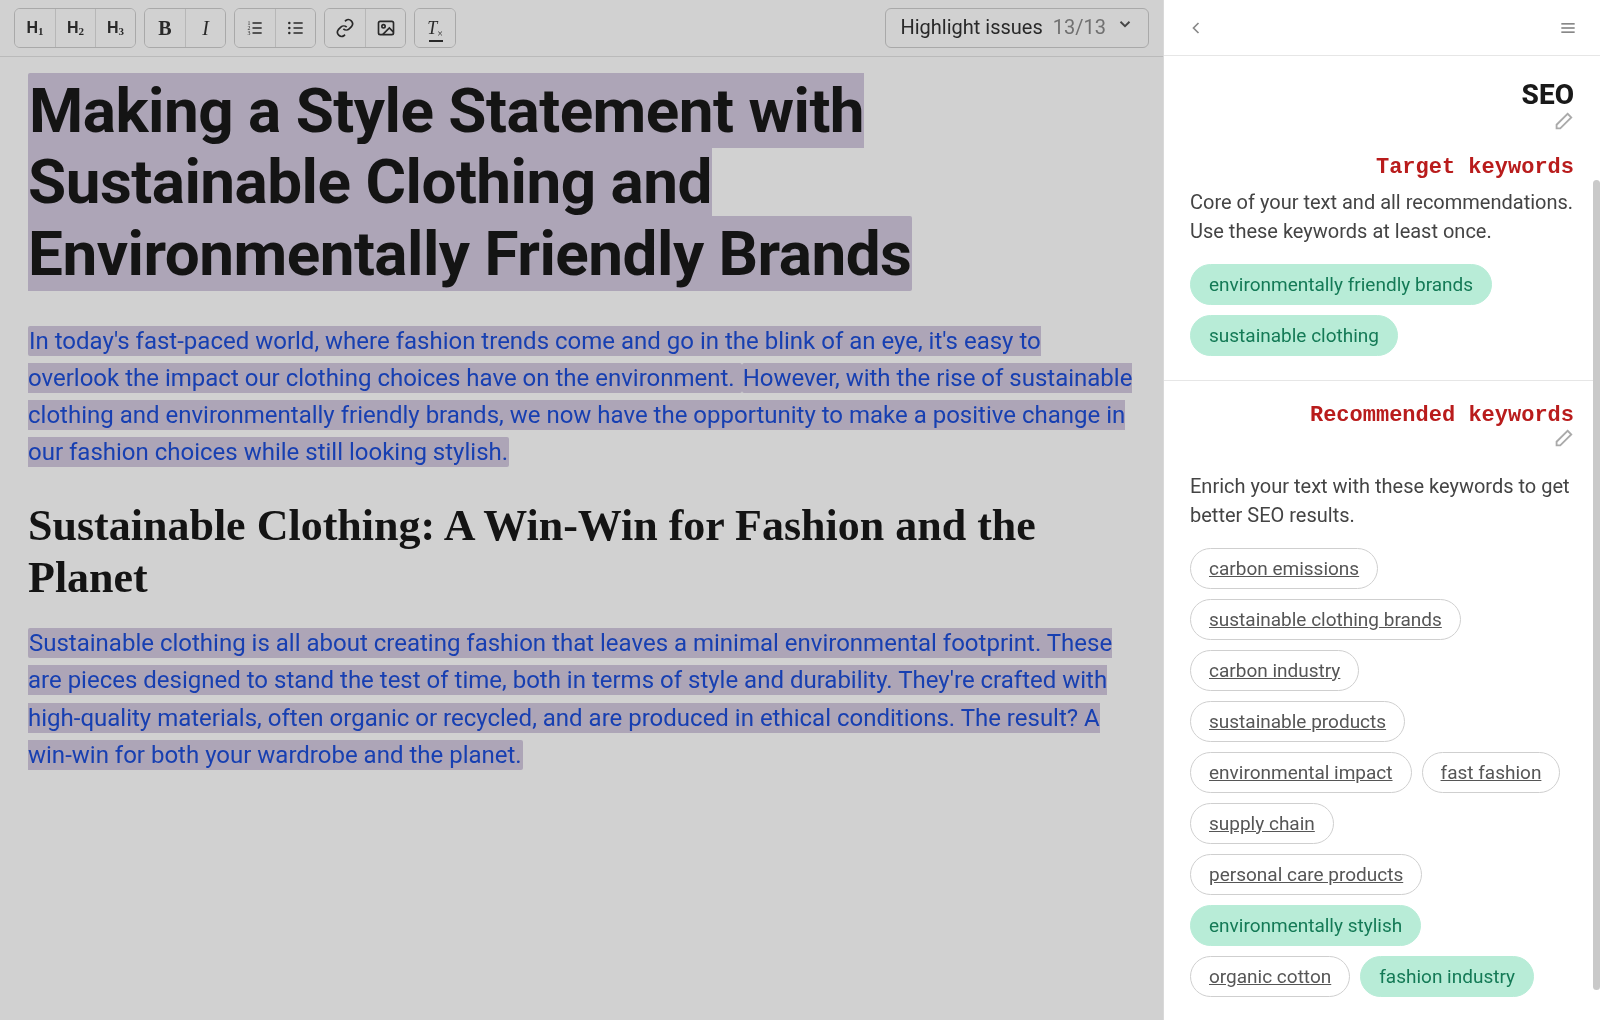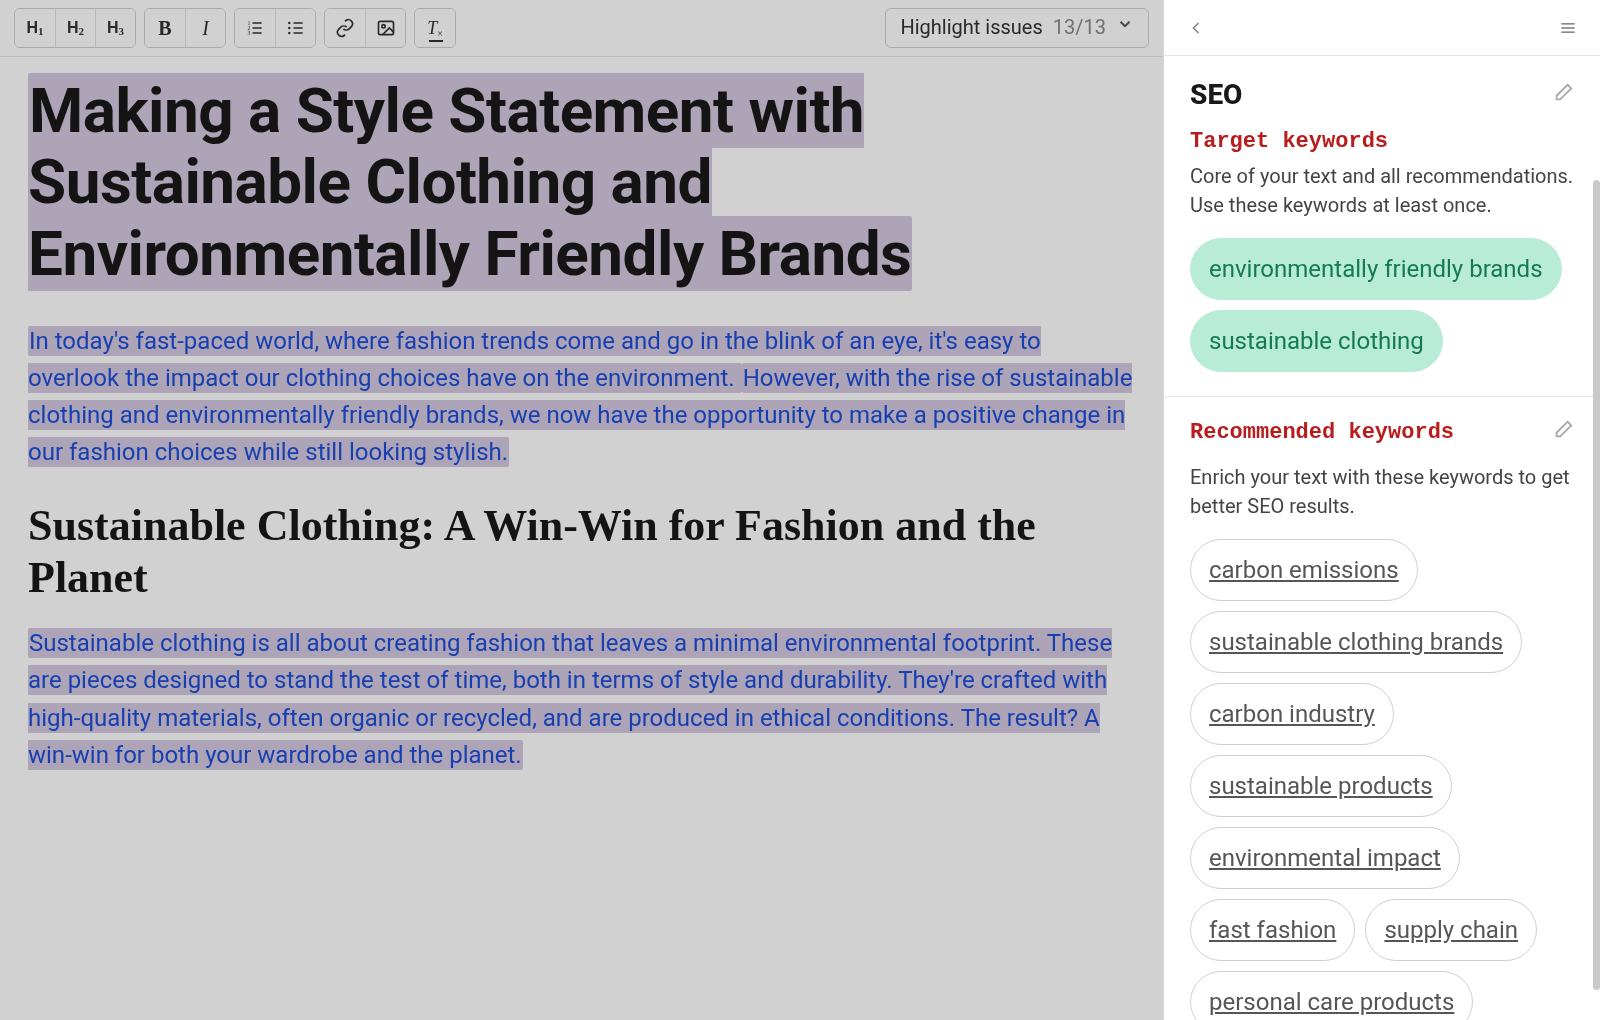--- a/index.html
+++ b/index.html
@@ -134,38 +134,39 @@
 .sb-back svg, .sb-menu svg { width: 20px; height: 20px; stroke: #888; fill: none; stroke-width: 2; }
 
 .sb-body { flex:1; overflow-y:auto; }
 
 .sb-section {
   padding: 22px 26px 24px 26px;
   border-bottom: 1px solid #e6e6e6;
 }
 .sb-section-hdr {
   display: flex;
-  align-items: center;
+  align-items: flex-end;
   justify-content: space-between;
   margin-bottom: 18px;
+  flex-direction: column;
 }
 .sb-section-hdr.big h2 { font-size: 28px; font-weight: 800; color:#191919; }
 .sb-section-hdr h3 { font-size: 22px; font-weight: 800; color:#b91c1c;font-family:Liberation Mono, monospace; }
 .edit-icon { color:#aaa; cursor:pointer; }
 .edit-icon svg { width:22px; height:22px; stroke:#aaa; fill:none; stroke-width:2; }
 
 .sb-desc { font-size: 20px; line-height:1.45; color:#444; margin-bottom: 18px; }
 
 .tag-wrap { display:flex; flex-wrap:wrap; gap:10px; }
 .tag {
   display:inline-flex;
   align-items:center;
-  padding: 16px 18px;
+  padding: 8px 18px;
   border-radius: 999px;
-  font-size: 24px;
+  font-size: 19px;
   cursor: pointer;
   white-space: nowrap;
 }
 .tag.green { background:#b8ecd7; color:#147a56; border:1px solid #b8ecd7; }
 .tag.outline { background:#fff; color:#565656; border:1px solid #cfcfcf;text-decoration:underline; }
 
 .scroll-hint {
   position:absolute;
   right:0; top:180px; bottom:30px; width:7px;
   background:#c9c9c9; border-radius:4px;
@@ -314,17 +315,19 @@
       <div class="tag-wrap">
         <span class="tag outline">carbon emissions</span>
         <span class="tag outline">sustainable clothing brands</span>
         <span class="tag outline">carbon industry</span>
         <span class="tag outline">sustainable products</span>
         <span class="tag outline">environmental impact</span>
         <span class="tag outline">fast fashion</span>
         <span class="tag outline">supply chain</span>
         <span class="tag outline">personal care products</span>
         <span class="tag green">environmentally stylish</span>
+        <span class="tag outline">organic cotton</span>
+        <span class="tag green">fashion industry</span>
       </div>
     </div>
   </div>
   <div class="scroll-hint"></div>
 </aside>
 
 </body></html>

